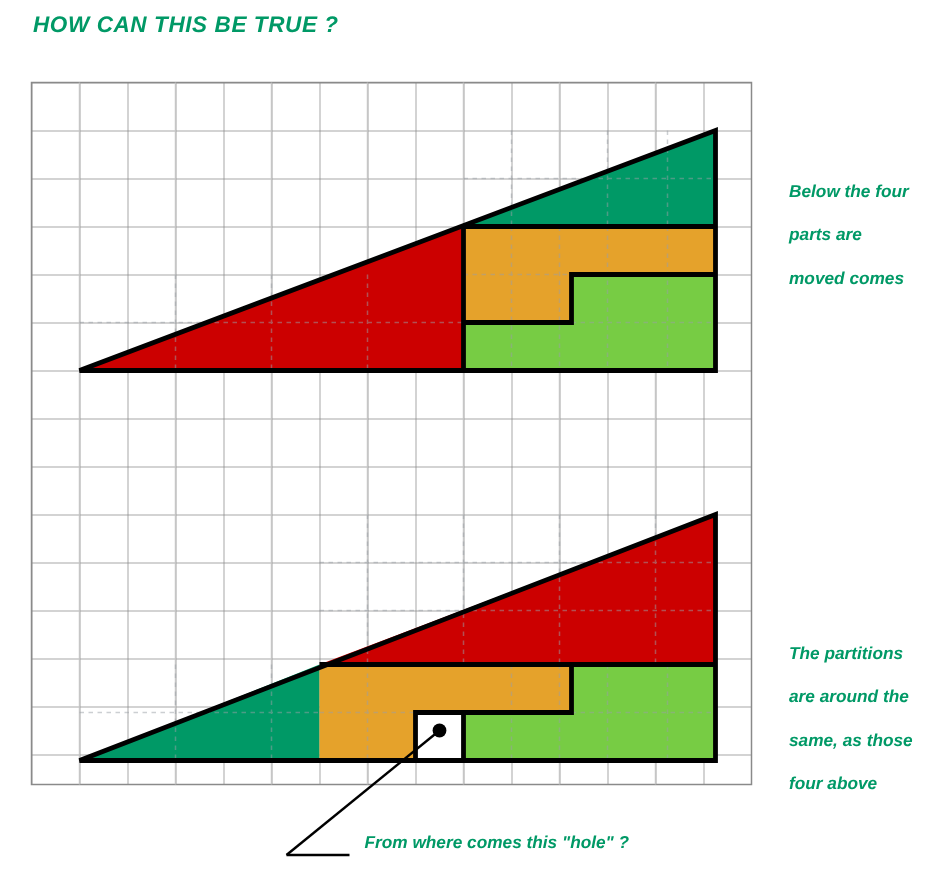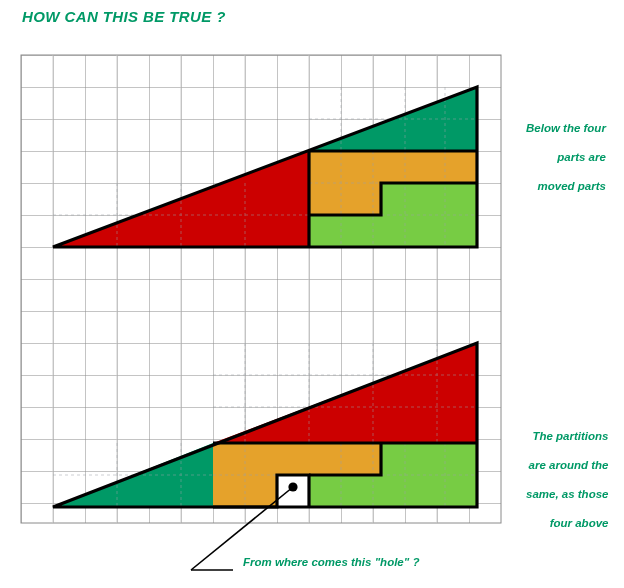--- a/index.html
+++ b/index.html
@@ -12,21 +12,21 @@
   .title{
     position:absolute;left:22px;top:8px;
     font-family:"Liberation Sans", sans-serif;
     font-size:15px;font-style:italic;font-weight:bold;
     color:#009966;letter-spacing:.4px;white-space:nowrap;
   }
   .note{
     position:absolute;
     font-family:"Liberation Sans", sans-serif;
     font-size:11.5px;font-style:italic;font-weight:bold;
-    color:#009966;white-space:nowrap;text-align:right;
+    color:#009966;white-space:nowrap;
   }
   .note-line{display:block;margin-bottom:17px;}
   .caption{
     position:absolute;left:243px;top:556px;
     font-family:"Liberation Sans", sans-serif;
     font-size:11.5px;font-style:italic;font-weight:bold;
     color:#009966;white-space:nowrap;
   }
   svg{display:block;}
 </style>
@@ -136,21 +136,21 @@
         <line x1="293" y1="487" x2="191" y2="570" stroke="#000000" stroke-width="1.6"></line>
         <line x1="191" y1="570" x2="233" y2="570" stroke="#000000" stroke-width="1.6"></line>
         <circle cx="293" cy="487" r="4.6" fill="#000000"></circle>
       </g>
     </g>
   </svg>
 
   <div class="note" style="left:526px;top:122px;">
     <span class="note-line">Below the four</span>
     <span class="note-line">parts are</span>
-    <span class="note-line">moved parts</span>
+    <span class="note-line">moved comes</span>
   </div>
 
   <div class="note" style="left:526px;top:382px;margin-top:48px;">
     <span class="note-line">The partitions</span>
     <span class="note-line">are around the</span>
     <span class="note-line">same, as those</span>
     <span class="note-line">four above</span>
   </div>
 
   <div class="caption">From where comes this "hole" ?</div>

